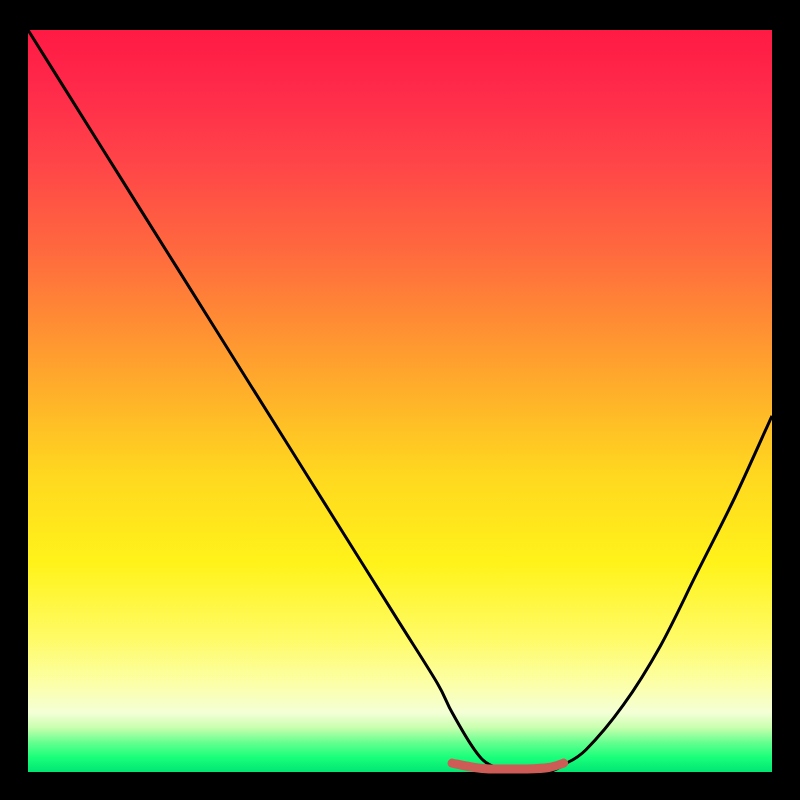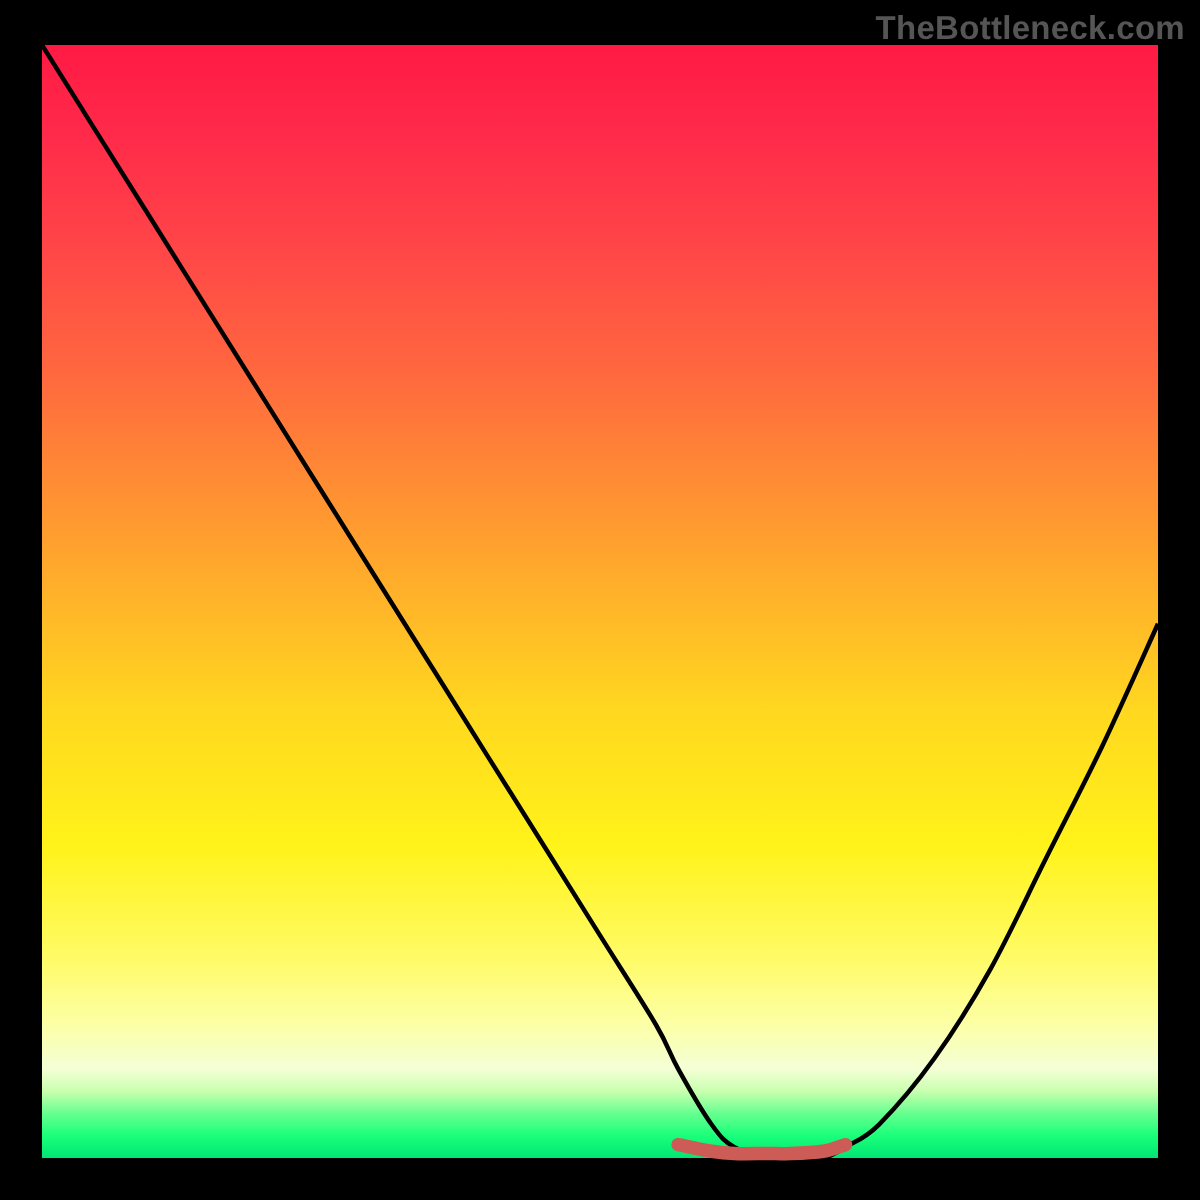--- a/index.html
+++ b/index.html
@@ -76,21 +76,20 @@
     pointer-events: none;
     z-index: 5;
     box-sizing: border-box;
   }
 </style>
 </head>
 <body>
 
 <div class="stage">
 
-  <div class="watermark">TheBottleneck.com</div>
 
   <div class="plot">
     <svg class="curve" viewBox="0 0 744 742" preserveAspectRatio="none">
       <path d="M 0.0 0.0 C 6.2 9.9, 24.8 39.6, 37.2 59.4 C 49.6 79.1, 62.0 98.9, 74.4 118.7 C 86.8 138.5, 99.2 158.3, 111.6 178.1 C 124.0 197.9, 136.4 217.7, 148.8 237.4 C 161.2 257.2, 173.6 277.0, 186.0 296.8 C 198.4 316.6, 210.8 336.4, 223.2 356.2 C 235.6 375.9, 248.0 395.7, 260.4 415.5 C 272.8 435.3, 285.2 455.1, 297.6 474.9 C 310.0 494.7, 322.4 514.5, 334.8 534.2 C 347.2 554.0, 359.6 573.8, 372.0 593.6 C 384.4 613.4, 400.5 638.1, 409.2 653.0 C 417.9 667.8, 417.9 671.5, 424.1 682.6 C 430.3 693.8, 440.2 711.1, 446.4 719.7 C 452.6 728.4, 455.1 730.9, 461.3 734.6 C 467.5 738.3, 477.4 740.8, 483.6 742.0 C 489.8 743.2, 492.3 742.0, 498.5 742.0 C 504.7 742.0, 514.6 743.2, 520.8 742.0 C 527.0 740.8, 529.5 738.3, 535.7 734.6 C 541.9 730.9, 548.1 729.6, 558.0 719.7 C 567.9 709.8, 582.8 692.5, 595.2 675.2 C 607.6 657.9, 620.0 638.1, 632.4 615.9 C 644.8 593.6, 657.2 566.4, 669.6 541.7 C 682.0 516.9, 694.4 493.4, 706.8 467.5 C 719.2 441.5, 737.8 399.4, 744.0 385.8" fill="none" stroke="#000" stroke-width="3"></path>
       <path d="M 424.1 733.1 C 427.8 733.8, 440.2 736.6, 446.4 737.5 C 452.6 738.5, 455.1 738.8, 461.3 739.0 C 467.5 739.3, 477.4 739.0, 483.6 739.0 C 489.8 739.0, 492.3 739.3, 498.5 739.0 C 504.7 738.8, 514.6 738.5, 520.8 737.5 C 527.0 736.6, 533.2 733.8, 535.7 733.1" fill="none" stroke="#cc5c55" stroke-width="9" stroke-linecap="round"></path>
     </svg>
   </div>
 
   <div class="frame"></div>
 </div>

